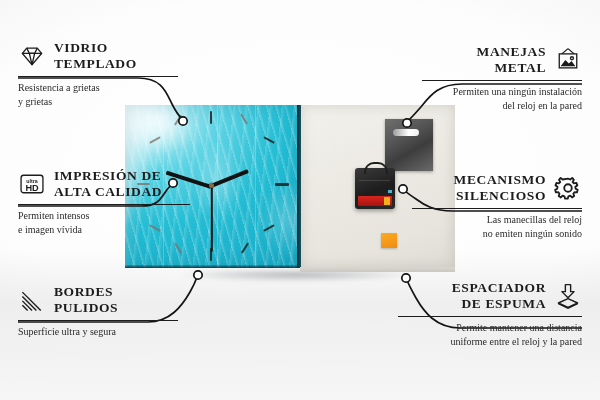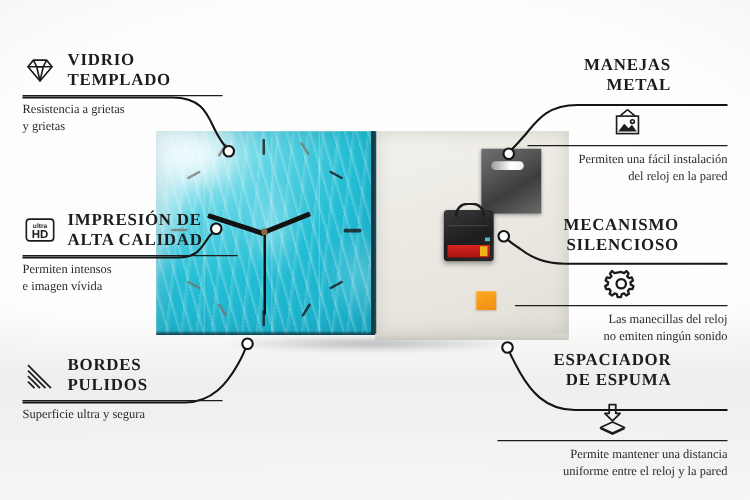--- a/index.html
+++ b/index.html
@@ -99,21 +99,21 @@
   }
   .callout .rule{height:1.4px;background:#1c1c1c;margin:3px 0 4px;}
   .callout .desc{font-size:10px;color:#2a2a2a;line-height:1.33;white-space:nowrap;}
   .head{display:flex;align-items:center;gap:8px;}
   .icon{width:28px;height:28px;flex:0 0 28px;color:#1c1c1c;}
   .icon svg{display:block;width:28px;height:28px;}
 
   .c-left{text-align:left;}
   .c-left .head{justify-content:flex-start;}
   .c-right{text-align:right;}
-  .c-right .head{justify-content:flex-end;flex-direction:column;}
+  .c-right .head{justify-content:flex-end;}
   .c-right .desc,.c-right .title{text-align:right;}
 
   #leaders{position:absolute;left:0;top:0;width:600px;height:400px;pointer-events:none;}
 </style>
 </head>
 <body>
 
 <div id="stage">
 
   <div class="product">
@@ -261,21 +261,21 @@
         <svg viewBox="0 0 32 32" fill="none" stroke="currentColor" stroke-width="1.5">
           <path d="M16 3 L9 9 M16 3 L23 9"></path>
           <rect x="6" y="9" width="20" height="16"></rect>
           <circle cx="20.5" cy="14" r="1.7"></circle>
           <path d="M7.5 23 L13 16 L17 20 L20 17 L24.5 23 Z" fill="currentColor" stroke="none"></path>
         </svg>
       </span>
     </div>
     <div class="rule"></div>
     <div class="desc">
-      <span>Permiten una fácil instalación</span><br>
+      <span>Permiten una ningún instalación</span><br>
       <span>del reloj en la pared</span>
     </div>
   </div>
 
   <div class="callout c-right" style="left:412px;top:172px;width:170px;">
     <div class="head">
       <span class="title">
         <span>MECANISMO</span><br>
         <span>SILENCIOSO</span>
       </span>

